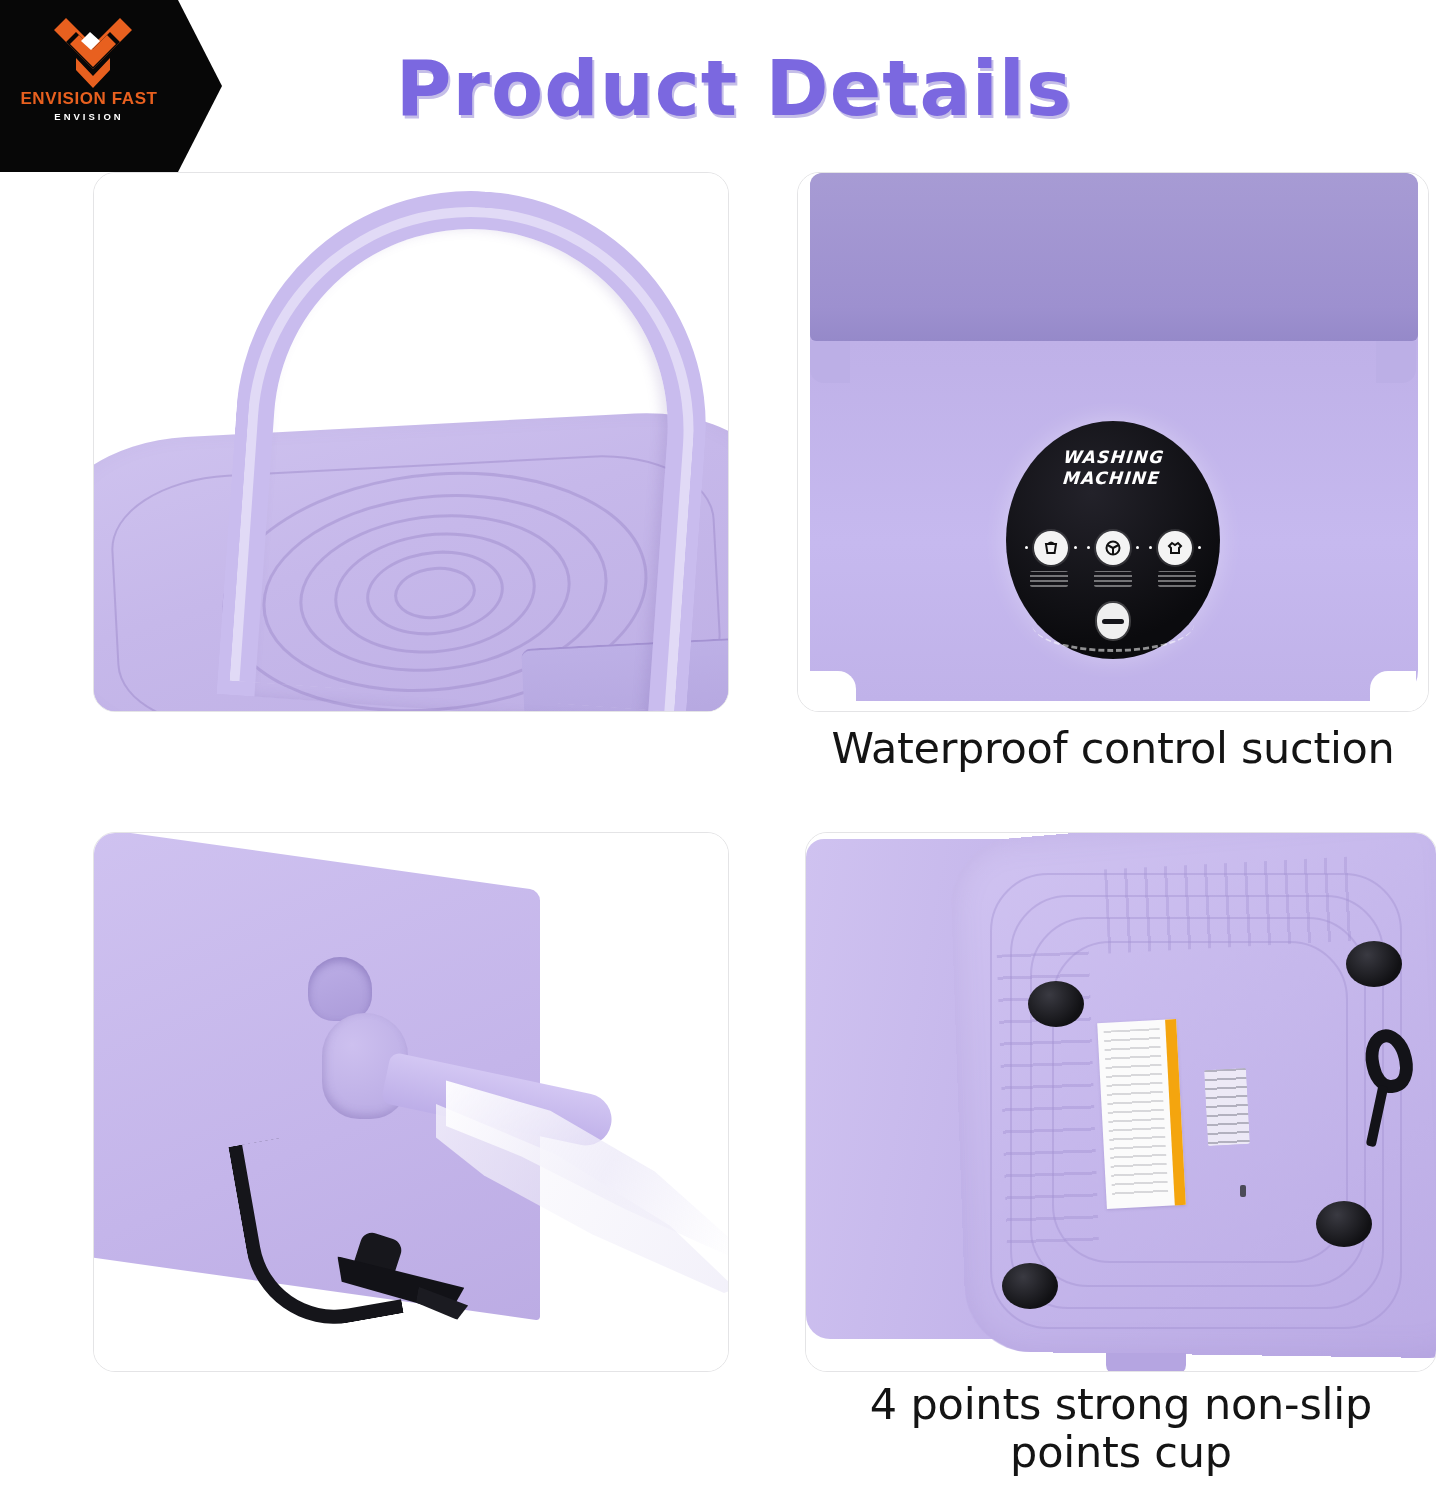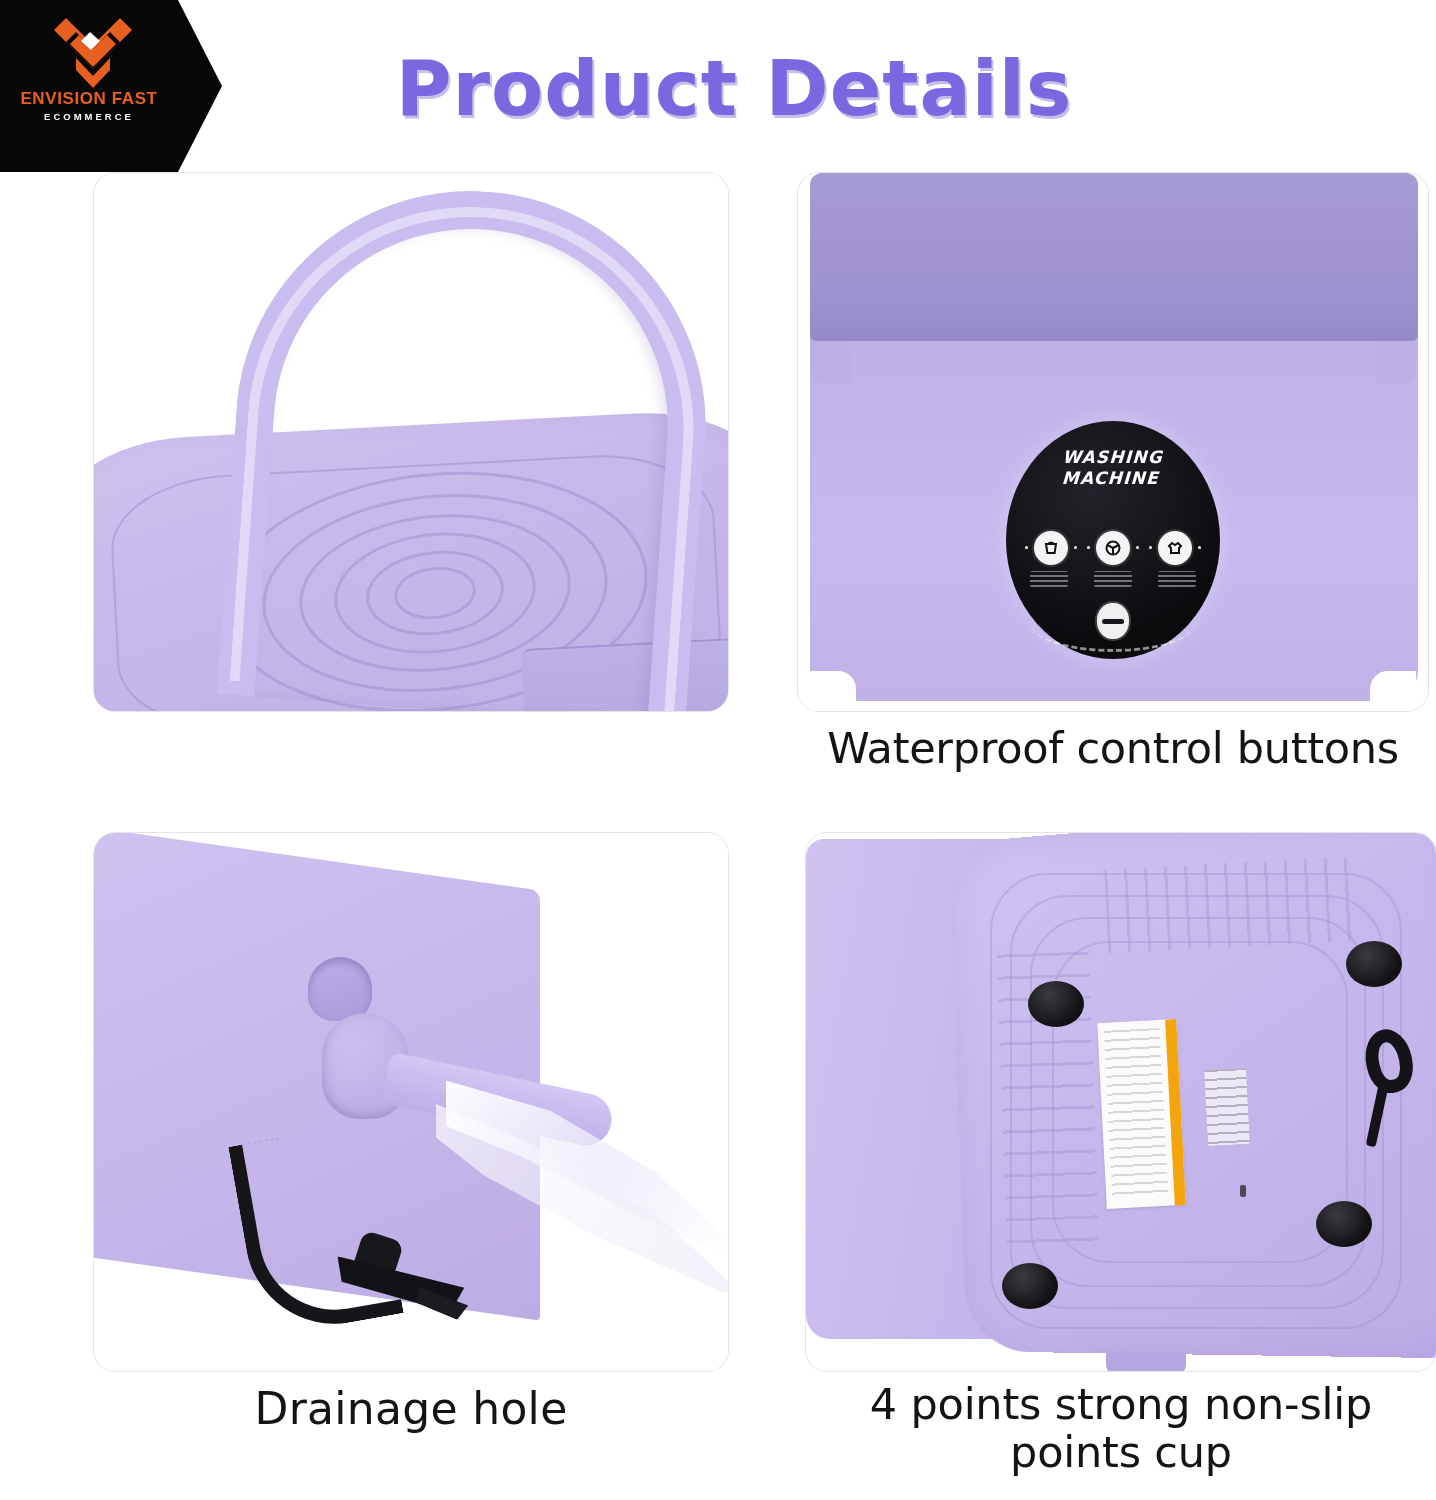--- a/index.html
+++ b/index.html
@@ -380,21 +380,21 @@
     <div class="brand-mark">
       <svg width="86" height="74" viewBox="0 0 86 74" aria-hidden="true">
         <path d="M8 16 L20 4 L47 31 L74 4 L86 16 L47 55 Z" fill="#E8601F"></path>
         <path d="M20 28 L30 18 L47 35 L64 18 L74 28 L47 55 Z" fill="#070707"></path>
         <path d="M24 30 L33 21 L47 35 L61 21 L70 30 L47 53 Z" fill="#E8601F"></path>
         <path d="M35 27 L44 18 L54 27 L45 36 Z" fill="#ffffff"></path>
         <path d="M30 44 L47 62 L64 44 L64 56 L47 74 L30 56 Z" fill="#E8601F"></path>
       </svg>
     </div>
     <div class="brand-name">ENVISION FAST</div>
-    <div class="brand-sub">ECOMMERCE</div>
+    <div class="brand-sub">ENVISION</div>
   </div>
 </div>
 
 <div class="page-title">Product Details</div>
 
 <div class="grid">
 
   <div class="cell cell-1">
     <div class="photo-card">
       <div class="p1">
@@ -462,39 +462,38 @@
             <div class="btn-label"></div>
           </div>
 
           <div class="arc"></div>
           <div class="power">
             <span></span>
           </div>
         </div>
       </div>
     </div>
-    <div class="caption cap-2">Waterproof control buttons</div>
+    <div class="caption cap-2">Waterproof control suction</div>
   </div>
 
   <div class="cell cell-3">
     <div class="photo-card">
       <div class="p3">
         <div class="wall"></div>
         <div class="port-hole"></div>
         <div class="port"></div>
         <div class="spout"></div>
         <div class="water"></div>
         <div class="water2"></div>
         <div class="hose"></div>
         <div class="clip"></div>
         <div class="clip-arm"></div>
         <div class="clip-tip"></div>
       </div>
     </div>
-    <div class="caption cap-3">Drainage hole</div>
   </div>
 
   <div class="cell cell-4">
     <div class="photo-card">
       <div class="p4">
         <div class="side"></div>
         <div class="bottom"></div>
         <div class="rib rb1"></div>
         <div class="rib rb2"></div>
         <div class="rib rb3"></div>

